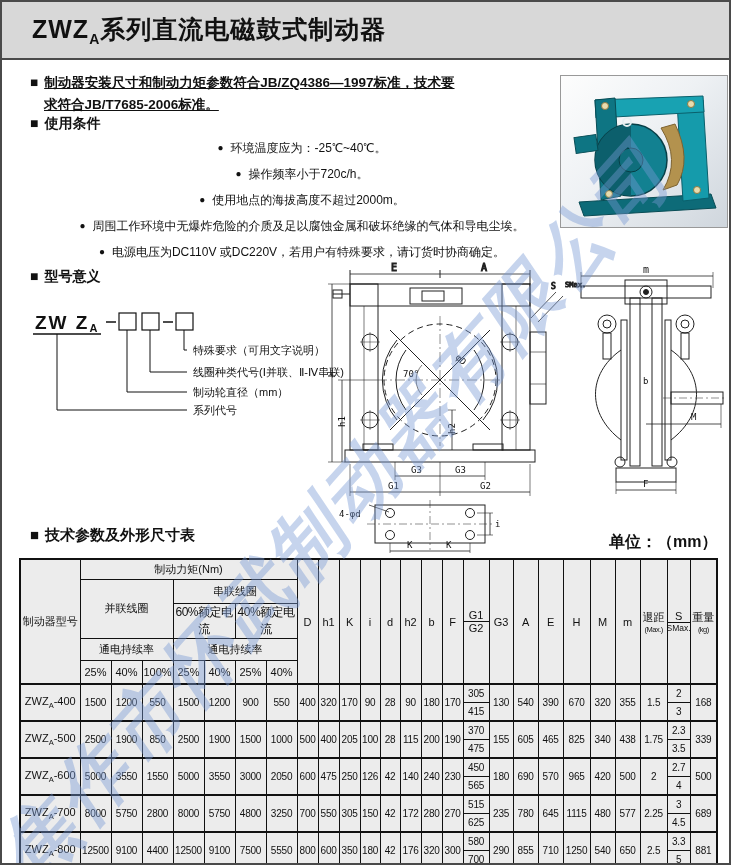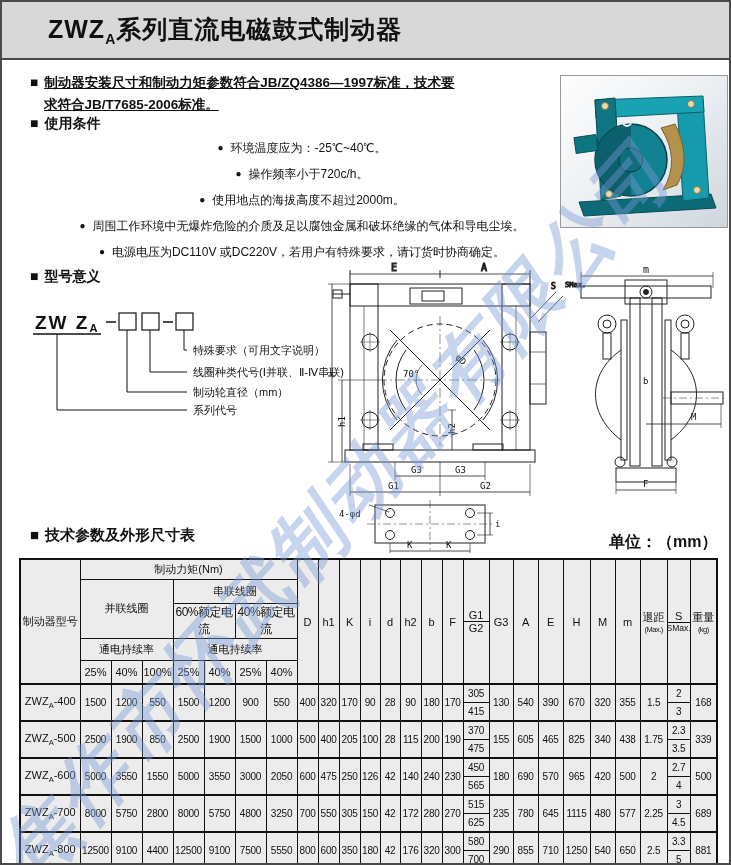--- a/index.html
+++ b/index.html
@@ -5,21 +5,21 @@
   html,body{margin:0;padding:0;background:#fff;}
   .page{
     position:relative;width:731px;height:865px;box-sizing:border-box;
     border:2px solid #4a4a4a;background:#fff;overflow:hidden;
     font-family:"Liberation Sans",sans-serif;color:#111;
   }
   .title-bar{
     position:absolute;left:0;top:0;right:0;height:58px;background:#d8d8d8;
     border-bottom:2px solid #4a4a4a;display:flex;align-items:center;padding-left:30px;box-sizing:border-box;
   }
-  .title-bar h1{margin:16px;font-size:25px;font-weight:bold;letter-spacing:1px;}
+  .title-bar h1{margin:0;font-size:25px;font-weight:bold;letter-spacing:1px;}
   .title-bar sub{font-size:14px;}
   .abs{position:absolute;}
   .intro{left:28px;top:70px;width:545px;font-size:13.5px;font-weight:bold;line-height:1.65;text-decoration:underline;}
   .intro .l2{padding-left:14px;}
   .sec-head{font-size:14px;font-weight:bold;white-space:nowrap;}
   .sq{display:inline-block;margin-right:6px;}
   .usage-head{left:28px;top:113px;}
   .usage-list{left:30px;top:138px;width:540px;list-style:none;margin:0;padding:0;font-size:12px;}
   .usage-list li{margin-bottom:9px;white-space:nowrap;text-align:center;}
   .usage-list li:before{content:"●";font-size:10px;margin-right:7px;vertical-align:1px;}

